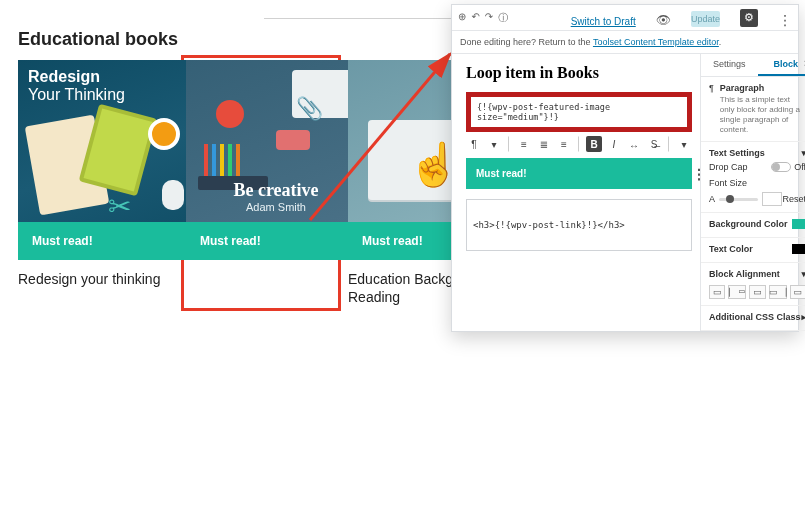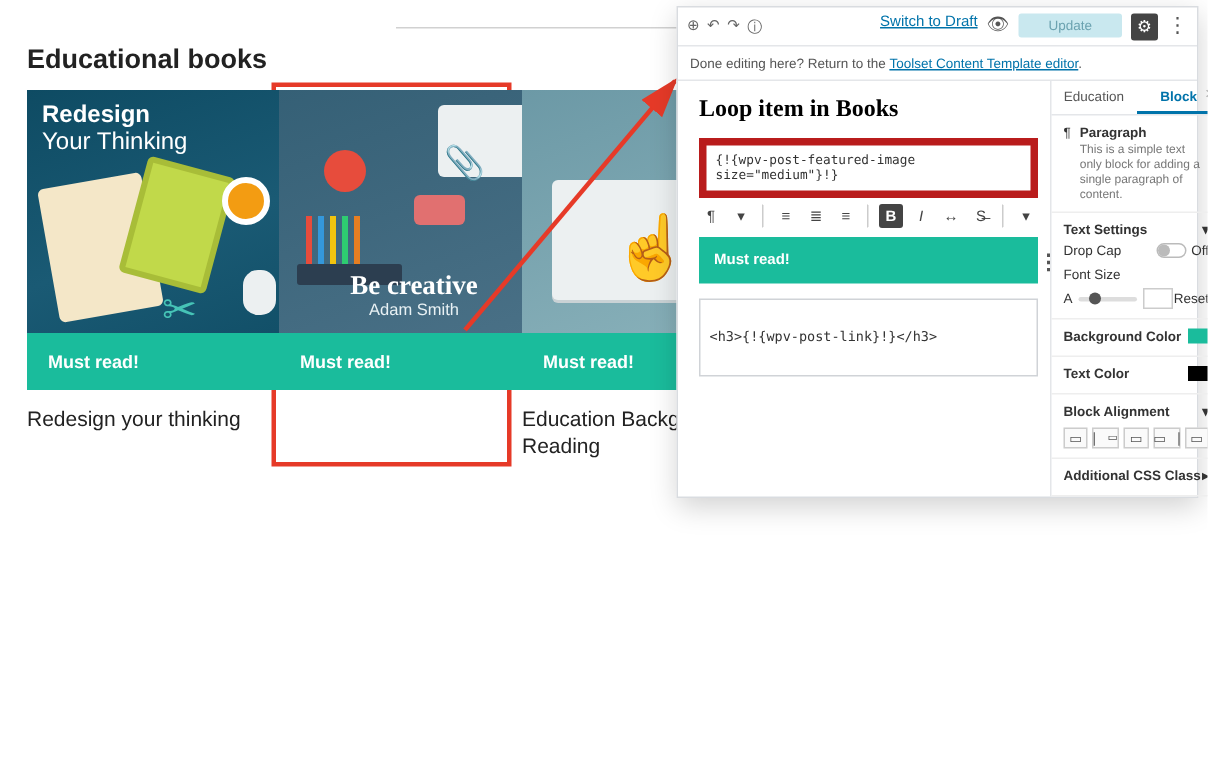--- a/index.html
+++ b/index.html
@@ -50,23 +50,23 @@
   .c3 .book { background:#ecf0f1; width:120px; height:80px; border-radius:4px; left:20px; top:60px; position:absolute; box-shadow:0 2px 0 #c9d2d5; }
   .c3 .hand { position:absolute; left:60px; top:80px; color:#f2c9a4; font-size:42px; }
 
   
   .arrow { position:absolute; left:300px; top:40px; pointer-events:none; }
 
   
   .editor { position:absolute; right:6px; top:4px; width:348px; background:#fff; border:1px solid #d9dce0; box-shadow:0 6px 18px rgba(0,0,0,.18); font-size:10px; }
   .ed-top { display:flex; align-items:center; height:26px; border-bottom:1px solid #e4e6e9; padding:0 6px; gap:6px; }
   .ed-top .hist { display:flex; gap:5px; color:#666; cursor:pointer; }
-  .ed-top .right { margin-left:auto; display:flex; align-items:flex-start; gap:6px; }
+  .ed-top .right { margin-left:auto; display:flex; align-items:flex-end; gap:20px; }
   .link { color:#0073aa; cursor:pointer; text-decoration:underline; }
-  .pill { background:#c9e8ef; color:#6ba2b0; font-size:9px; padding:3px 20px; border-radius:2px; }
+  .pill { background:#c9e8ef; color:#6ba2b0; font-size:9px; padding:3px 0; border-radius:2px; }
   .gear { width:18px; height:18px; background:#444; color:#fff; border-radius:2px; display:flex; align-items:center; justify-content:center; font-size:11px; cursor:pointer; }
   .dots { color:#555; cursor:pointer; font-size:14px; line-height:1; }
   .ed-sub { padding:6px 8px; border-bottom:1px solid #e4e6e9; color:#555; font-size:9px; }
 
   .ed-body { display:flex; }
   .canvas { flex:1; padding:10px 8px 14px 14px; }
   .canvas h2 { font-family: Georgia, serif; font-size:16px; margin-bottom:10px; }
   .shortcode { border:5px solid #b91c1c; padding:5px 6px; font-family:monospace; font-size:8.5px; color:#333; margin-bottom:4px; }
   .toolbar { display:flex; gap:4px; align-items:center; margin:2px 0 6px; }
   .toolbar .tb { width:16px; height:16px; display:flex; align-items:center; justify-content:center; border:1px solid transparent; font-size:10px; color:#444; cursor:pointer; }
@@ -210,21 +210,21 @@
       </div>
       <div class="green-block">
         <span>Must read!</span>
         <span class="block-dots">⋮</span>
       </div>
       <div class="codeline">&lt;h3&gt;{!{wpv-post-link}!}&lt;/h3&gt;</div>
     </div>
 
     <div class="sidebar">
       <div class="sb-tabs">
-        <div class="sb-tab">Education</div>
+        <div class="sb-tab">Settings</div>
         <div class="sb-tab active">Block</div>
         <span class="sb-close">×</span>
       </div>
       <div class="sb-sec">
         <div style="display:flex;gap:6px;">
           <span>¶</span>
           <div>
             <div class="sb-head">Paragraph</div>
             <div class="sb-desc">This is a simple text only block for adding a single paragraph of content.</div>
           </div>

